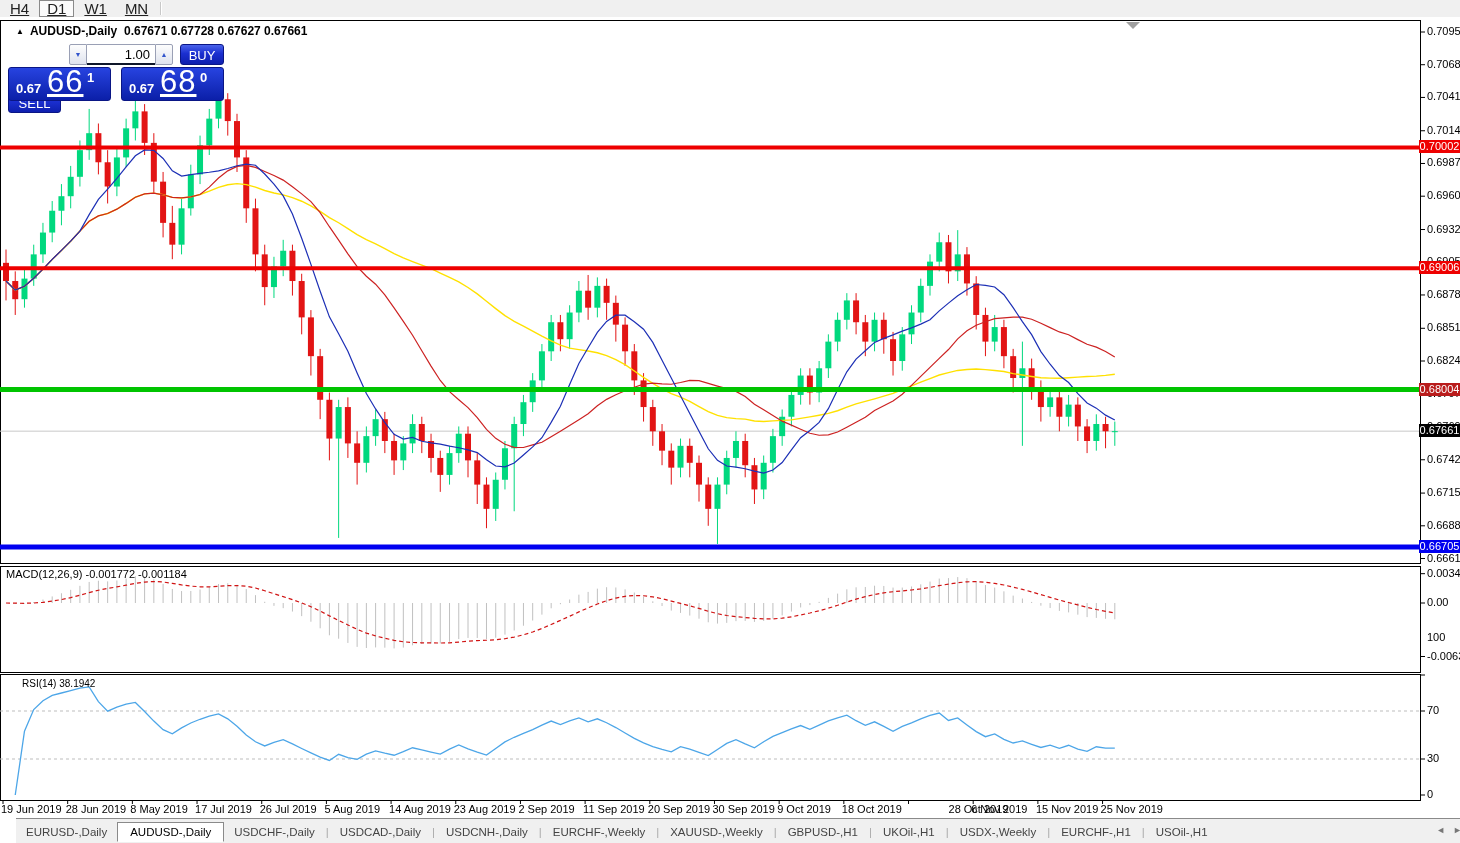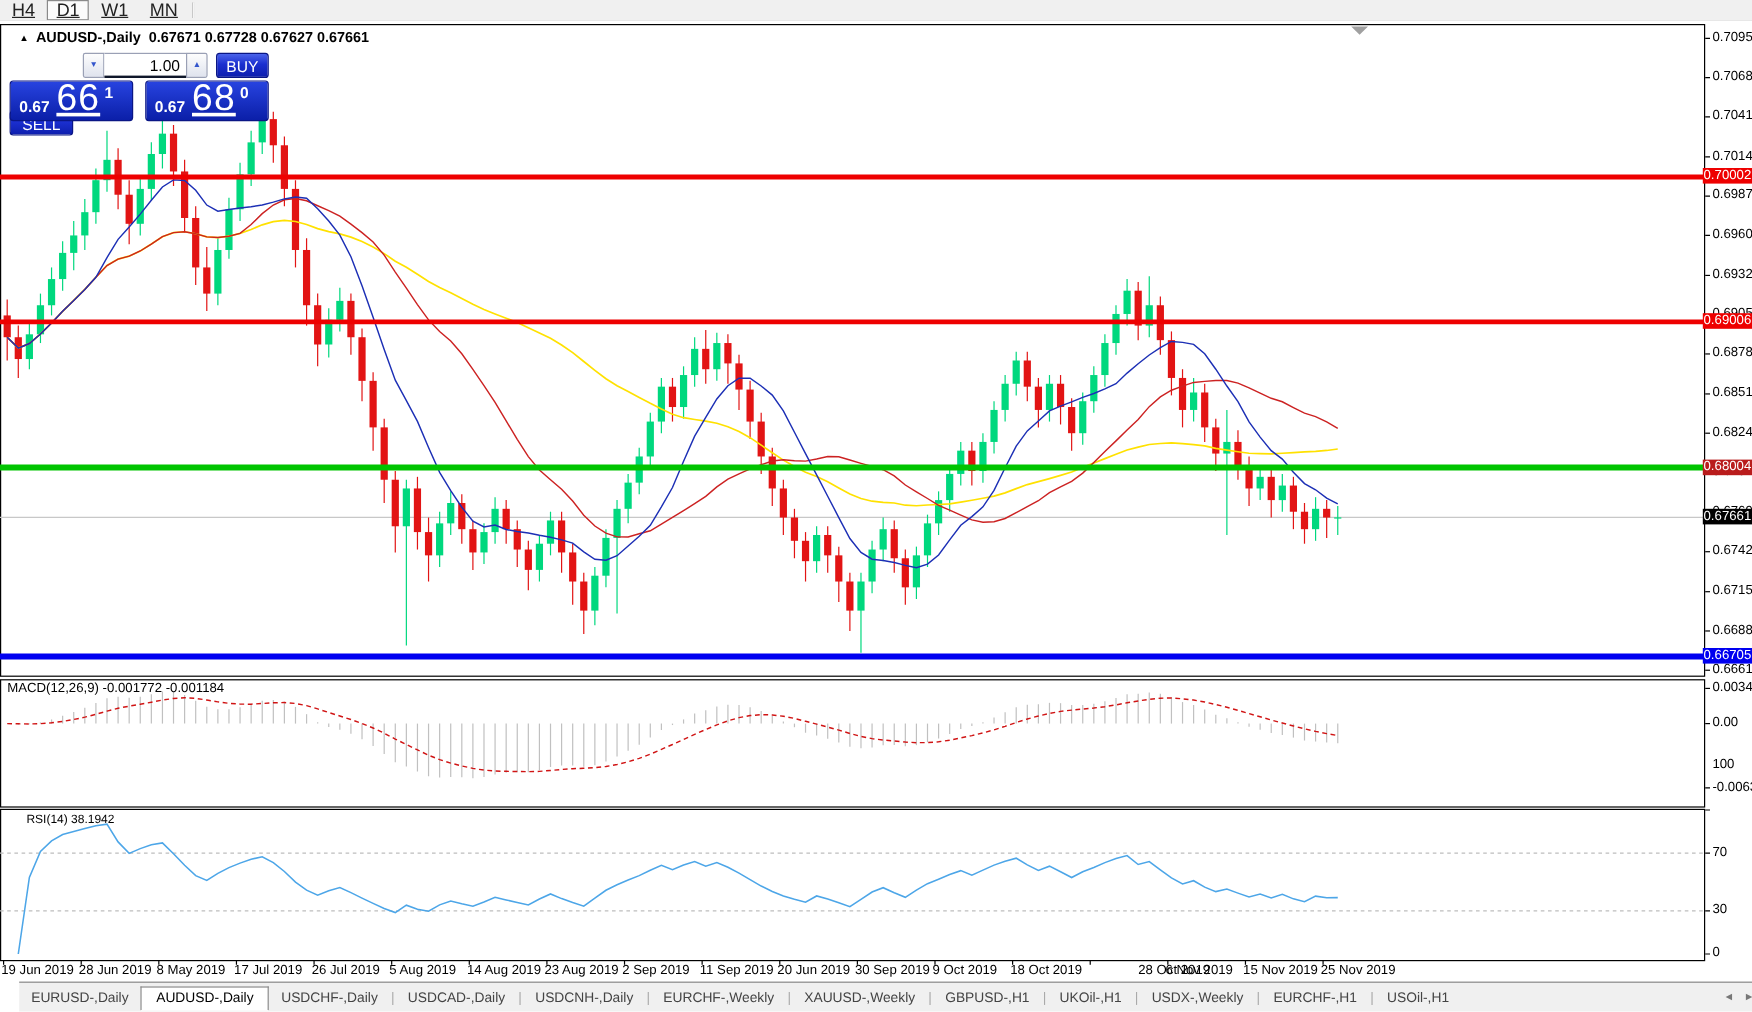--- a/index.html
+++ b/index.html
@@ -545,21 +545,21 @@
         <div class="date-label" style="left: 1px;">19 Jun 2019</div>
         <div class="date-label" style="left: 65.68px;">28 Jun 2019</div>
         <div class="date-label" style="left: 130.36px;">8 May 2019</div>
         <div class="date-label" style="left: 195.04px;">17 Jul 2019</div>
         <div class="date-label" style="left: 259.72px;">26 Jul 2019</div>
         <div class="date-label" style="left: 324.4px;">5 Aug 2019</div>
         <div class="date-label" style="left: 389.08px;">14 Aug 2019</div>
         <div class="date-label" style="left: 453.76px;">23 Aug 2019</div>
         <div class="date-label" style="left: 518.44px;">2 Sep 2019</div>
         <div class="date-label" style="left: 583.12px;">11 Sep 2019</div>
-        <div class="date-label" style="left: 647.8px;">20 Jun 2019</div>
+        <div class="date-label" style="left: 647.8px;">20 Sep 2019</div>
         <div class="date-label" style="left: 712.48px;">30 Sep 2019</div>
         <div class="date-label" style="left: 777.16px;">9 Oct 2019</div>
         <div class="date-label" style="left: 841.84px;">18 Oct 2019</div>
         <div class="date-label" style="left: 906.52px; margin-left: 42px;">28 Oct 2019</div>
         <div class="date-label" style="left: 971.2px;">6 Nov 2019</div>
         <div class="date-label" style="left: 1035.88px;">15 Nov 2019</div>
         <div class="date-label" style="left: 1100.56px;">25 Nov 2019</div>
       </div>
     <div id="priceTags">
         <div class="price-tag" style="top: 123.485px; background: rgb(238, 0, 0);">0.70002</div>

